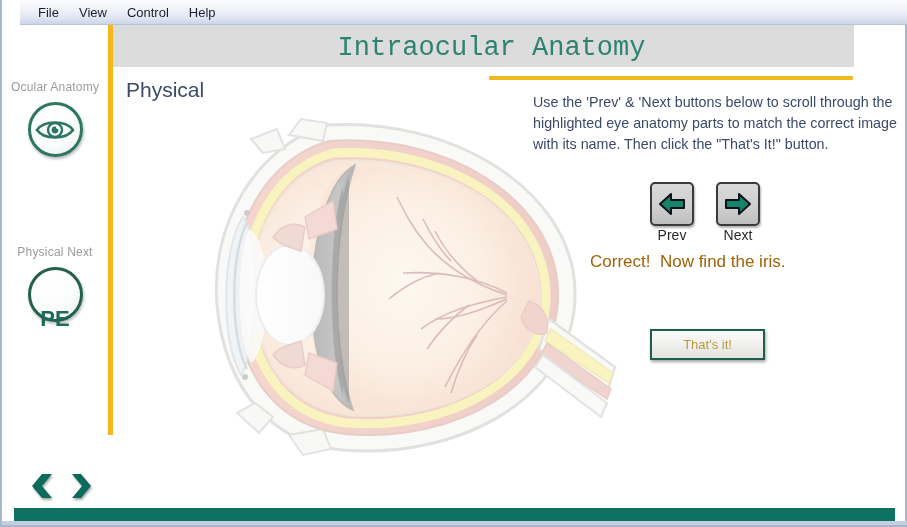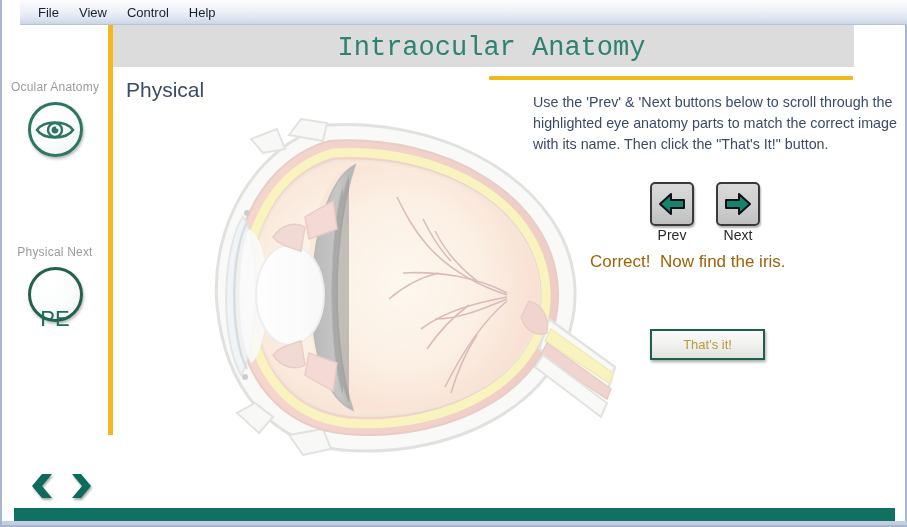--- a/index.html
+++ b/index.html
@@ -46,21 +46,21 @@
     width:55px;height:55px;margin:0 auto;border-radius:50%;
     background:radial-gradient(circle at 36% 32%, #ffffff 0%, #fbfcfc 55%, #e9eeed 100%);
     border:3.5px solid #2d7663;
     box-shadow:1px 2px 3px rgba(0,0,0,.28);
     position:relative;
     display:flex;align-items:center;justify-content:center;
     box-sizing:border-box;
   }
   .badge.dark{border-color:#24604f;}
   .pe-text{
-    font-size:22px;font-weight:normal;color:#1f6b58;
+    font-size:22px;font-weight:bold;color:#1f6b58;
     letter-spacing:0px;line-height:1;margin-top:48px;
   }
   
   .gold-rule{
     position:absolute;left:106px;top:25px;width:5px;height:410px;
     background:#f4b81d;
   }
   
   .header-band{
     position:absolute;left:111px;top:25px;width:741px;height:42px;

